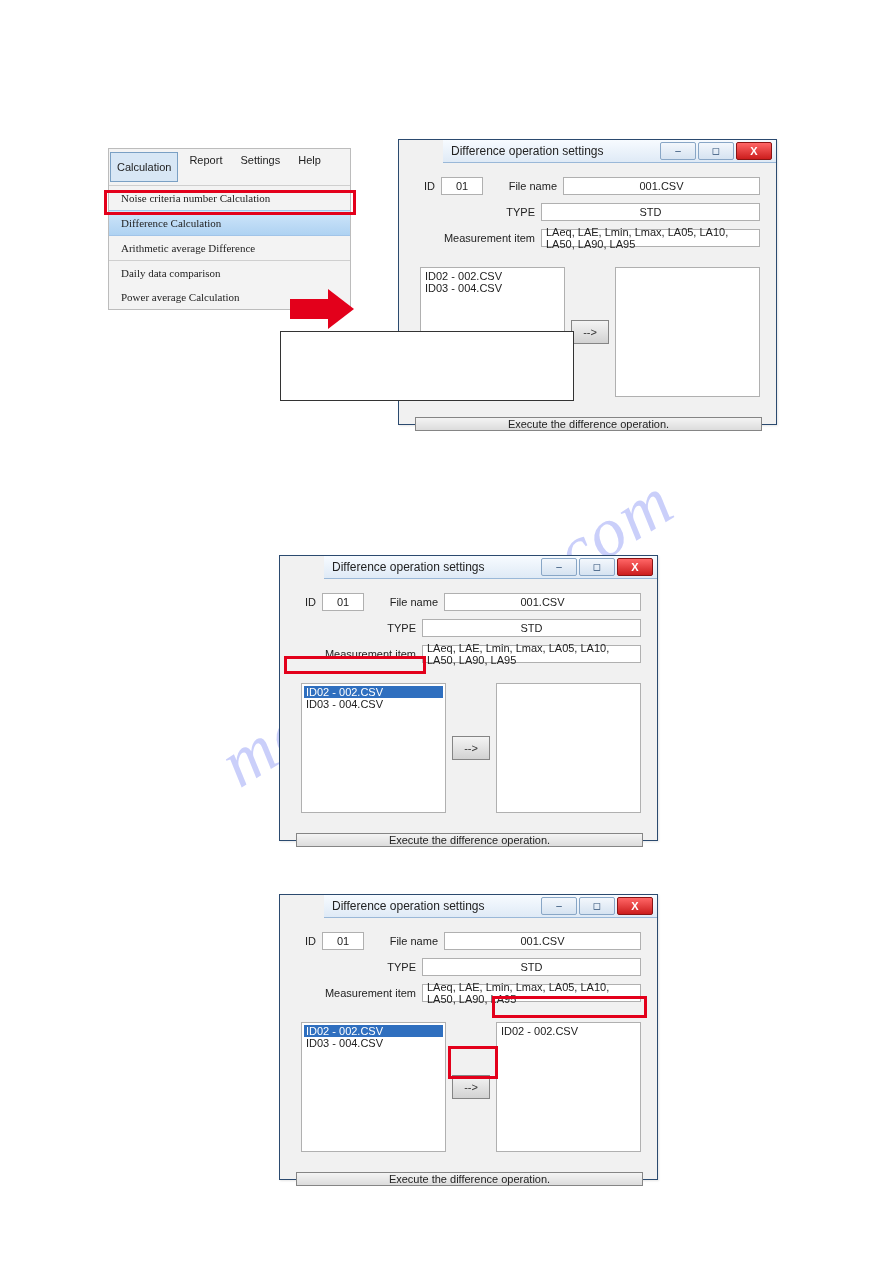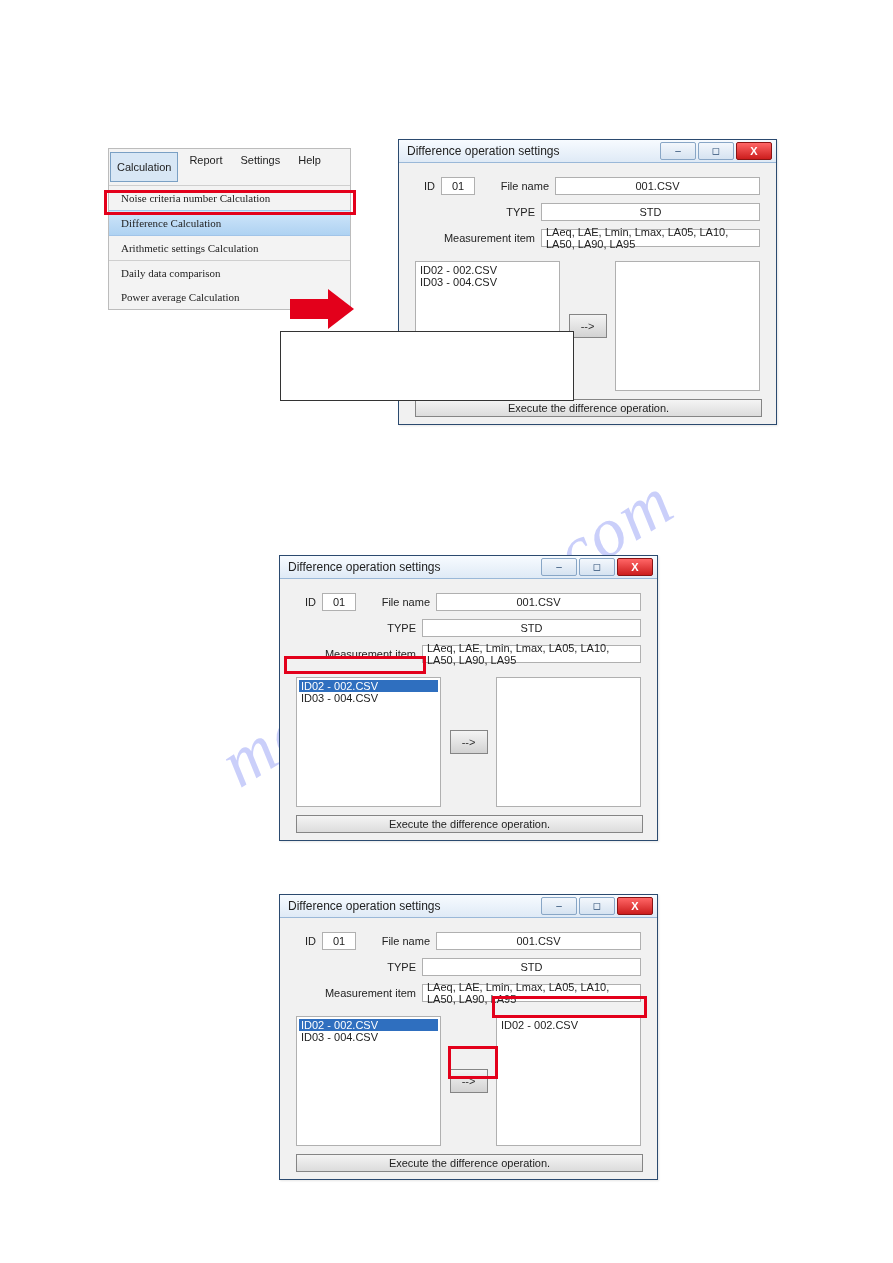--- a/index.html
+++ b/index.html
@@ -83,20 +83,21 @@
   box-shadow: 1px 1px 2px rgba(0,0,0,.1);
 }
 .titlebar {
   display: flex;
   align-items: center;
   height: 22px;
   background: linear-gradient(#f7fbff, #dfeaf6);
   border-bottom: 1px solid #9ab8d8;
   padding: 0 4px 0 8px;
   font-size: 12px;
+  margin-left: 44px;
 }
 .titlebar .spacer { flex: 1; }
 .win-btns { display: flex; gap: 2px; }
 .win-btn {
   width: 34px; height: 16px;
   display: flex; align-items: center; justify-content: center;
   border: 1px solid #88a6c6; border-radius: 2px;
   background: linear-gradient(#f3f7fc,#d6e3f1);
   font-size: 10px; color: #2c4d73;
   line-height: 1;
@@ -118,26 +119,26 @@
 .id-box, .file-box, .type-box, .meas-box {
   border: 1px solid #b0b0b0;
   background: #fff;
   height: 18px;
   display: flex;
   align-items: center;
   justify-content: center;
   padding: 0 4px;
   box-sizing: border-box;
 }
-.id-box { width: 34px; justify-content: center; }
+.id-box { width: 42px; justify-content: center; }
 .file-box, .type-box, .meas-box { flex: 1; justify-content: center; }
 .midrow {
   display: flex;
-  justify-content: space-between;
-  margin-top: 10px;
+  justify-content: flex-end;
+  margin-top: 16px;
   flex: 1;
 }
 .listbox {
   border: 1px solid #b0b0b0;
   background: #fff;
   width: 145px;
   height: 130px;
   padding: 2px 2px;
   box-sizing: border-box;
   font-size: 11px;
@@ -150,21 +151,21 @@
 }
 .arrow-wrap { display: flex; align-items: center; justify-content: center; width: 50px; }
 .arrow-btn {
   width: 36px; height: 22px;
   border: 1px solid #858585;
   background: linear-gradient(#f4f4f4,#d2d2d2);
   display: flex; align-items: center; justify-content: center;
   font-size: 11px; color: #333;
 }
 .exec-btn {
-  margin: 8px auto 0;
+  margin: 20px auto 0;
   width: 100%;
   height: 24px;
   border: 1px solid #858585;
   background: linear-gradient(#f4f4f4,#dcdcdc);
   display: flex; align-items: center; justify-content: center;
 }
 
 
 .white-cover {
   position: absolute;
@@ -198,21 +199,21 @@
     <div class="menu-bar">
       <div class="menu-bar-row">
         <span class="m-item selected">Calculation</span>
         <span class="m-item">Report</span>
         <span class="m-item">Settings</span>
         <span class="m-item">Help</span>
       </div>
       <div class="menu-list">
         <div class="m-sub">Noise criteria number Calculation</div>
         <div class="m-sub hl">Difference Calculation</div>
-        <div class="m-sub">Arithmetic settings Calculation</div>
+        <div class="m-sub">Arithmetic average Difference</div>
         <div class="m-sub" style="border-top:1px solid #cfcfcf;">Daily data comparison</div>
         <div class="m-sub">Power average Calculation</div>
       </div>
     </div>
   </div>
   <div class="red-frame" style="left:104px; top:190px; width:252px; height:25px;"></div>
 
   <div class="big-arrow" style="left:290px; top:290px;">
     <div class="shaft"></div>
     <div class="head"></div>

